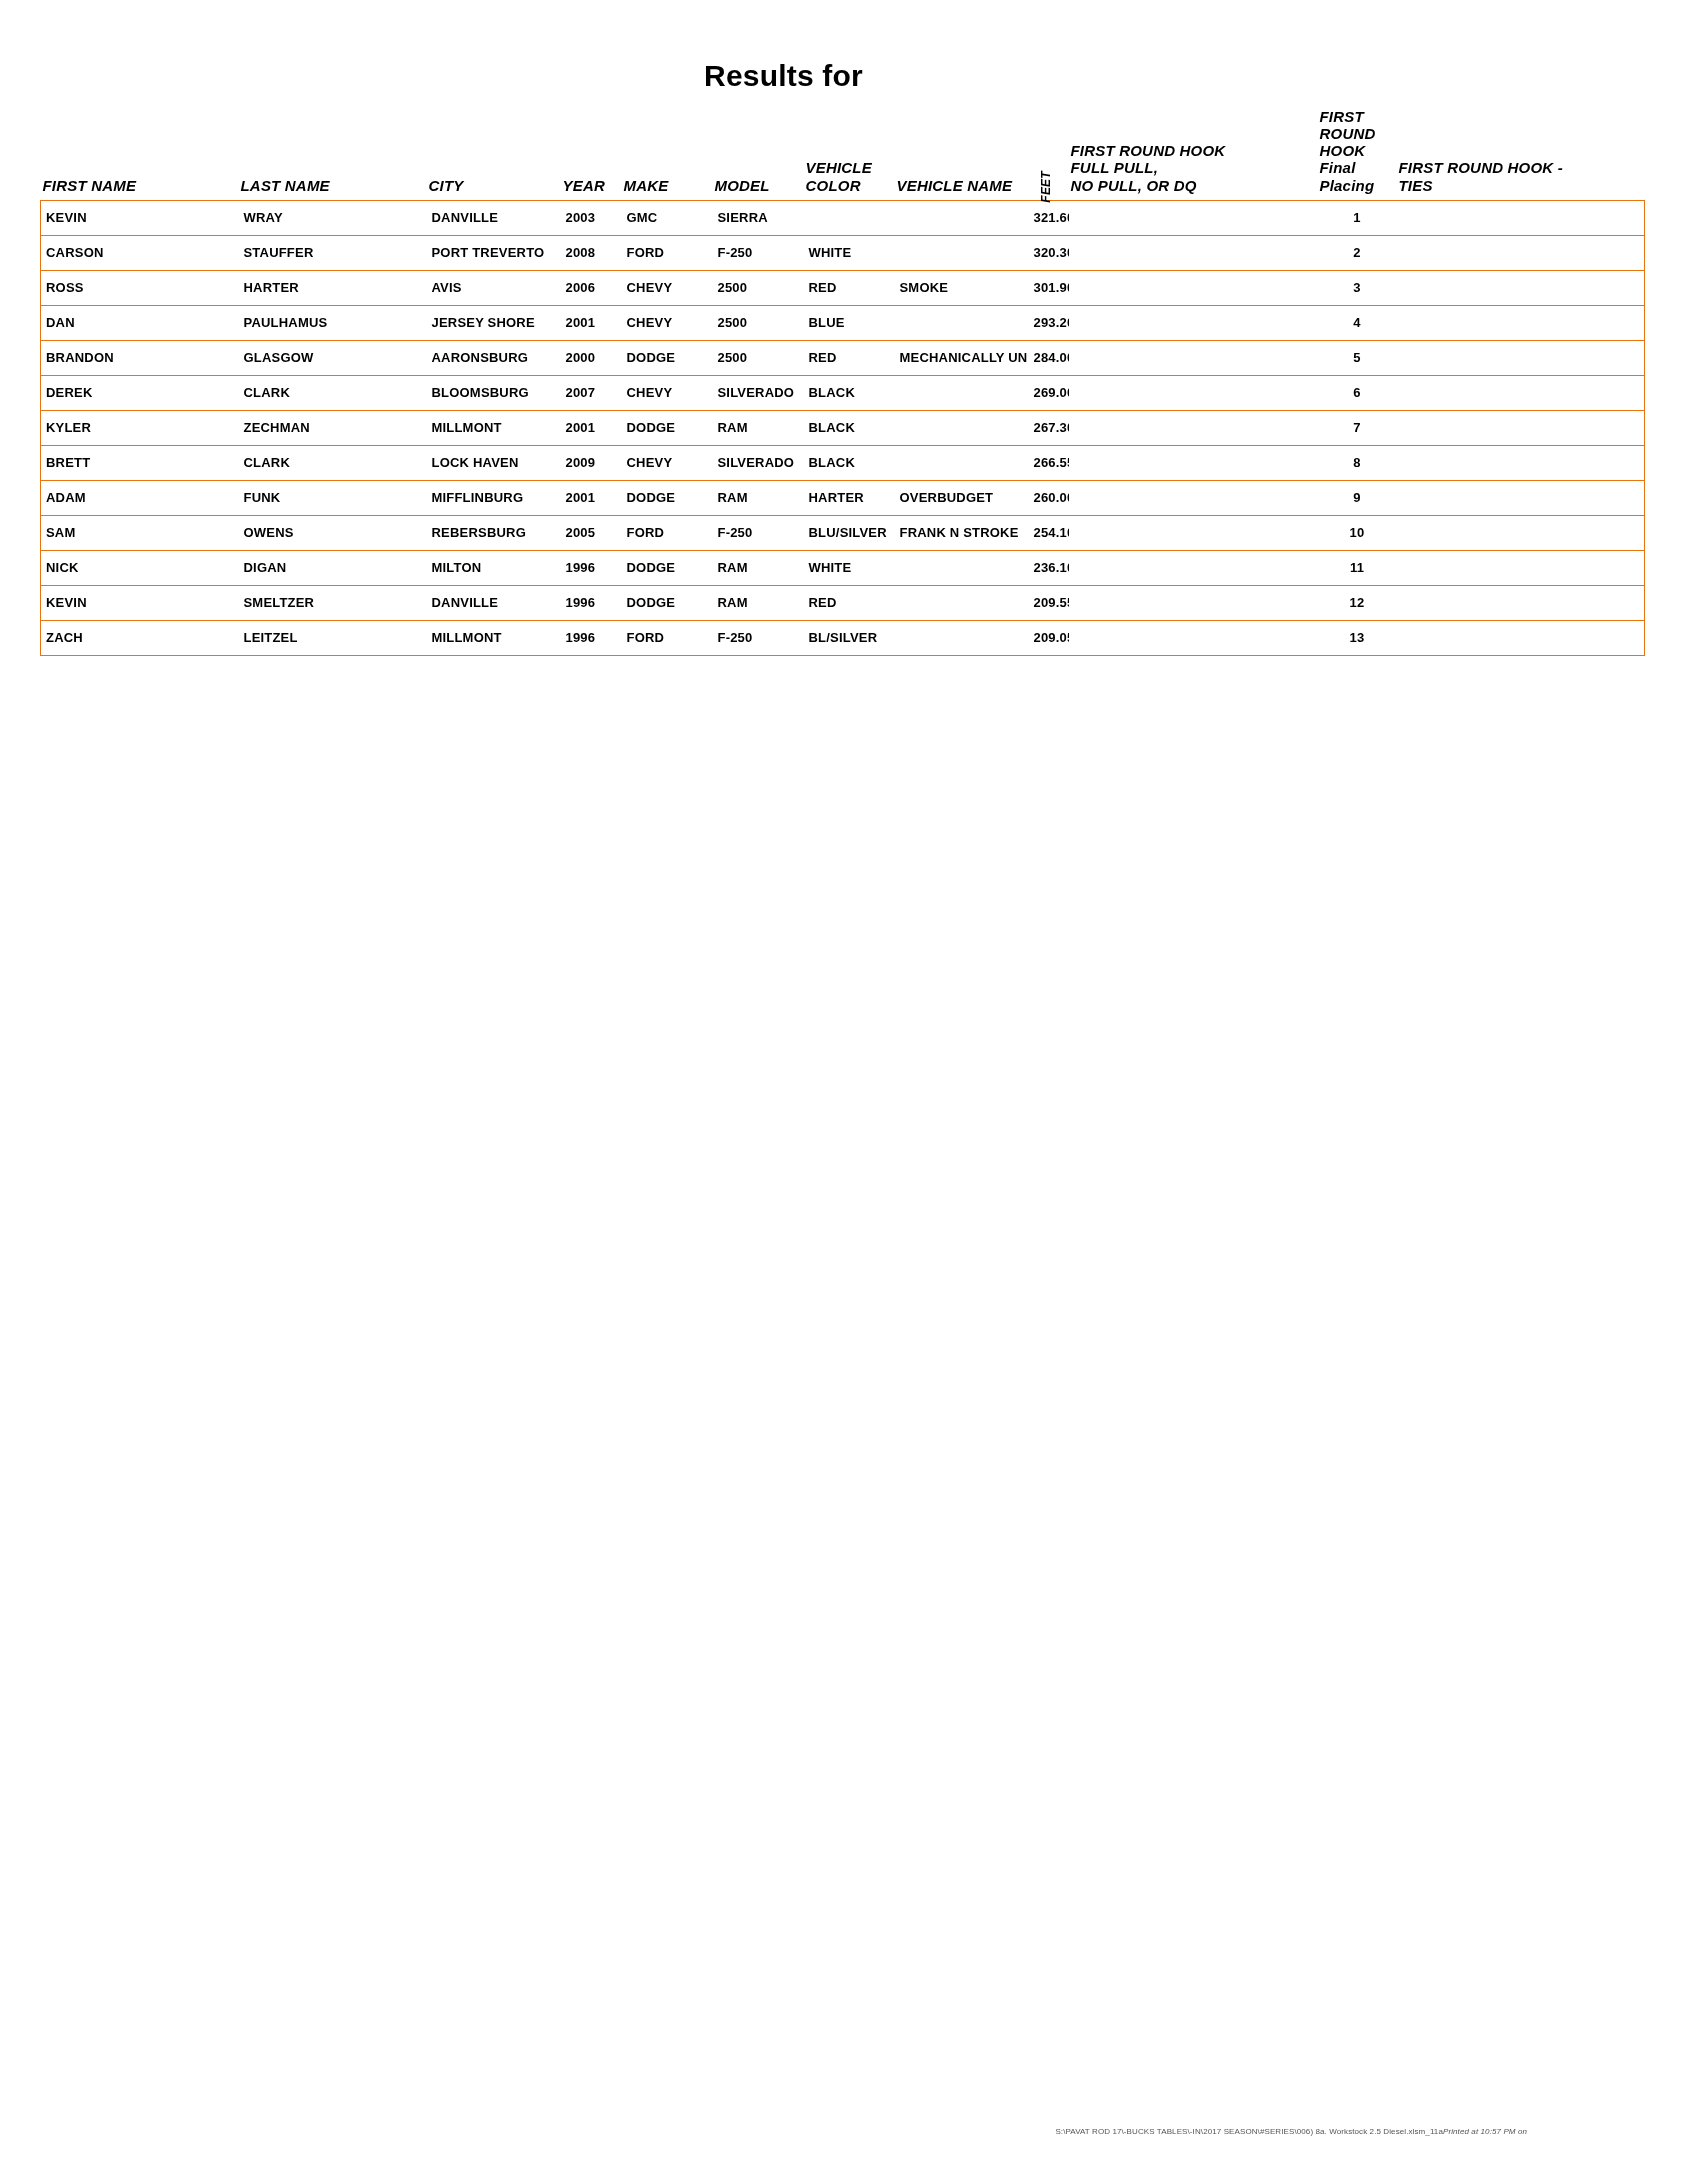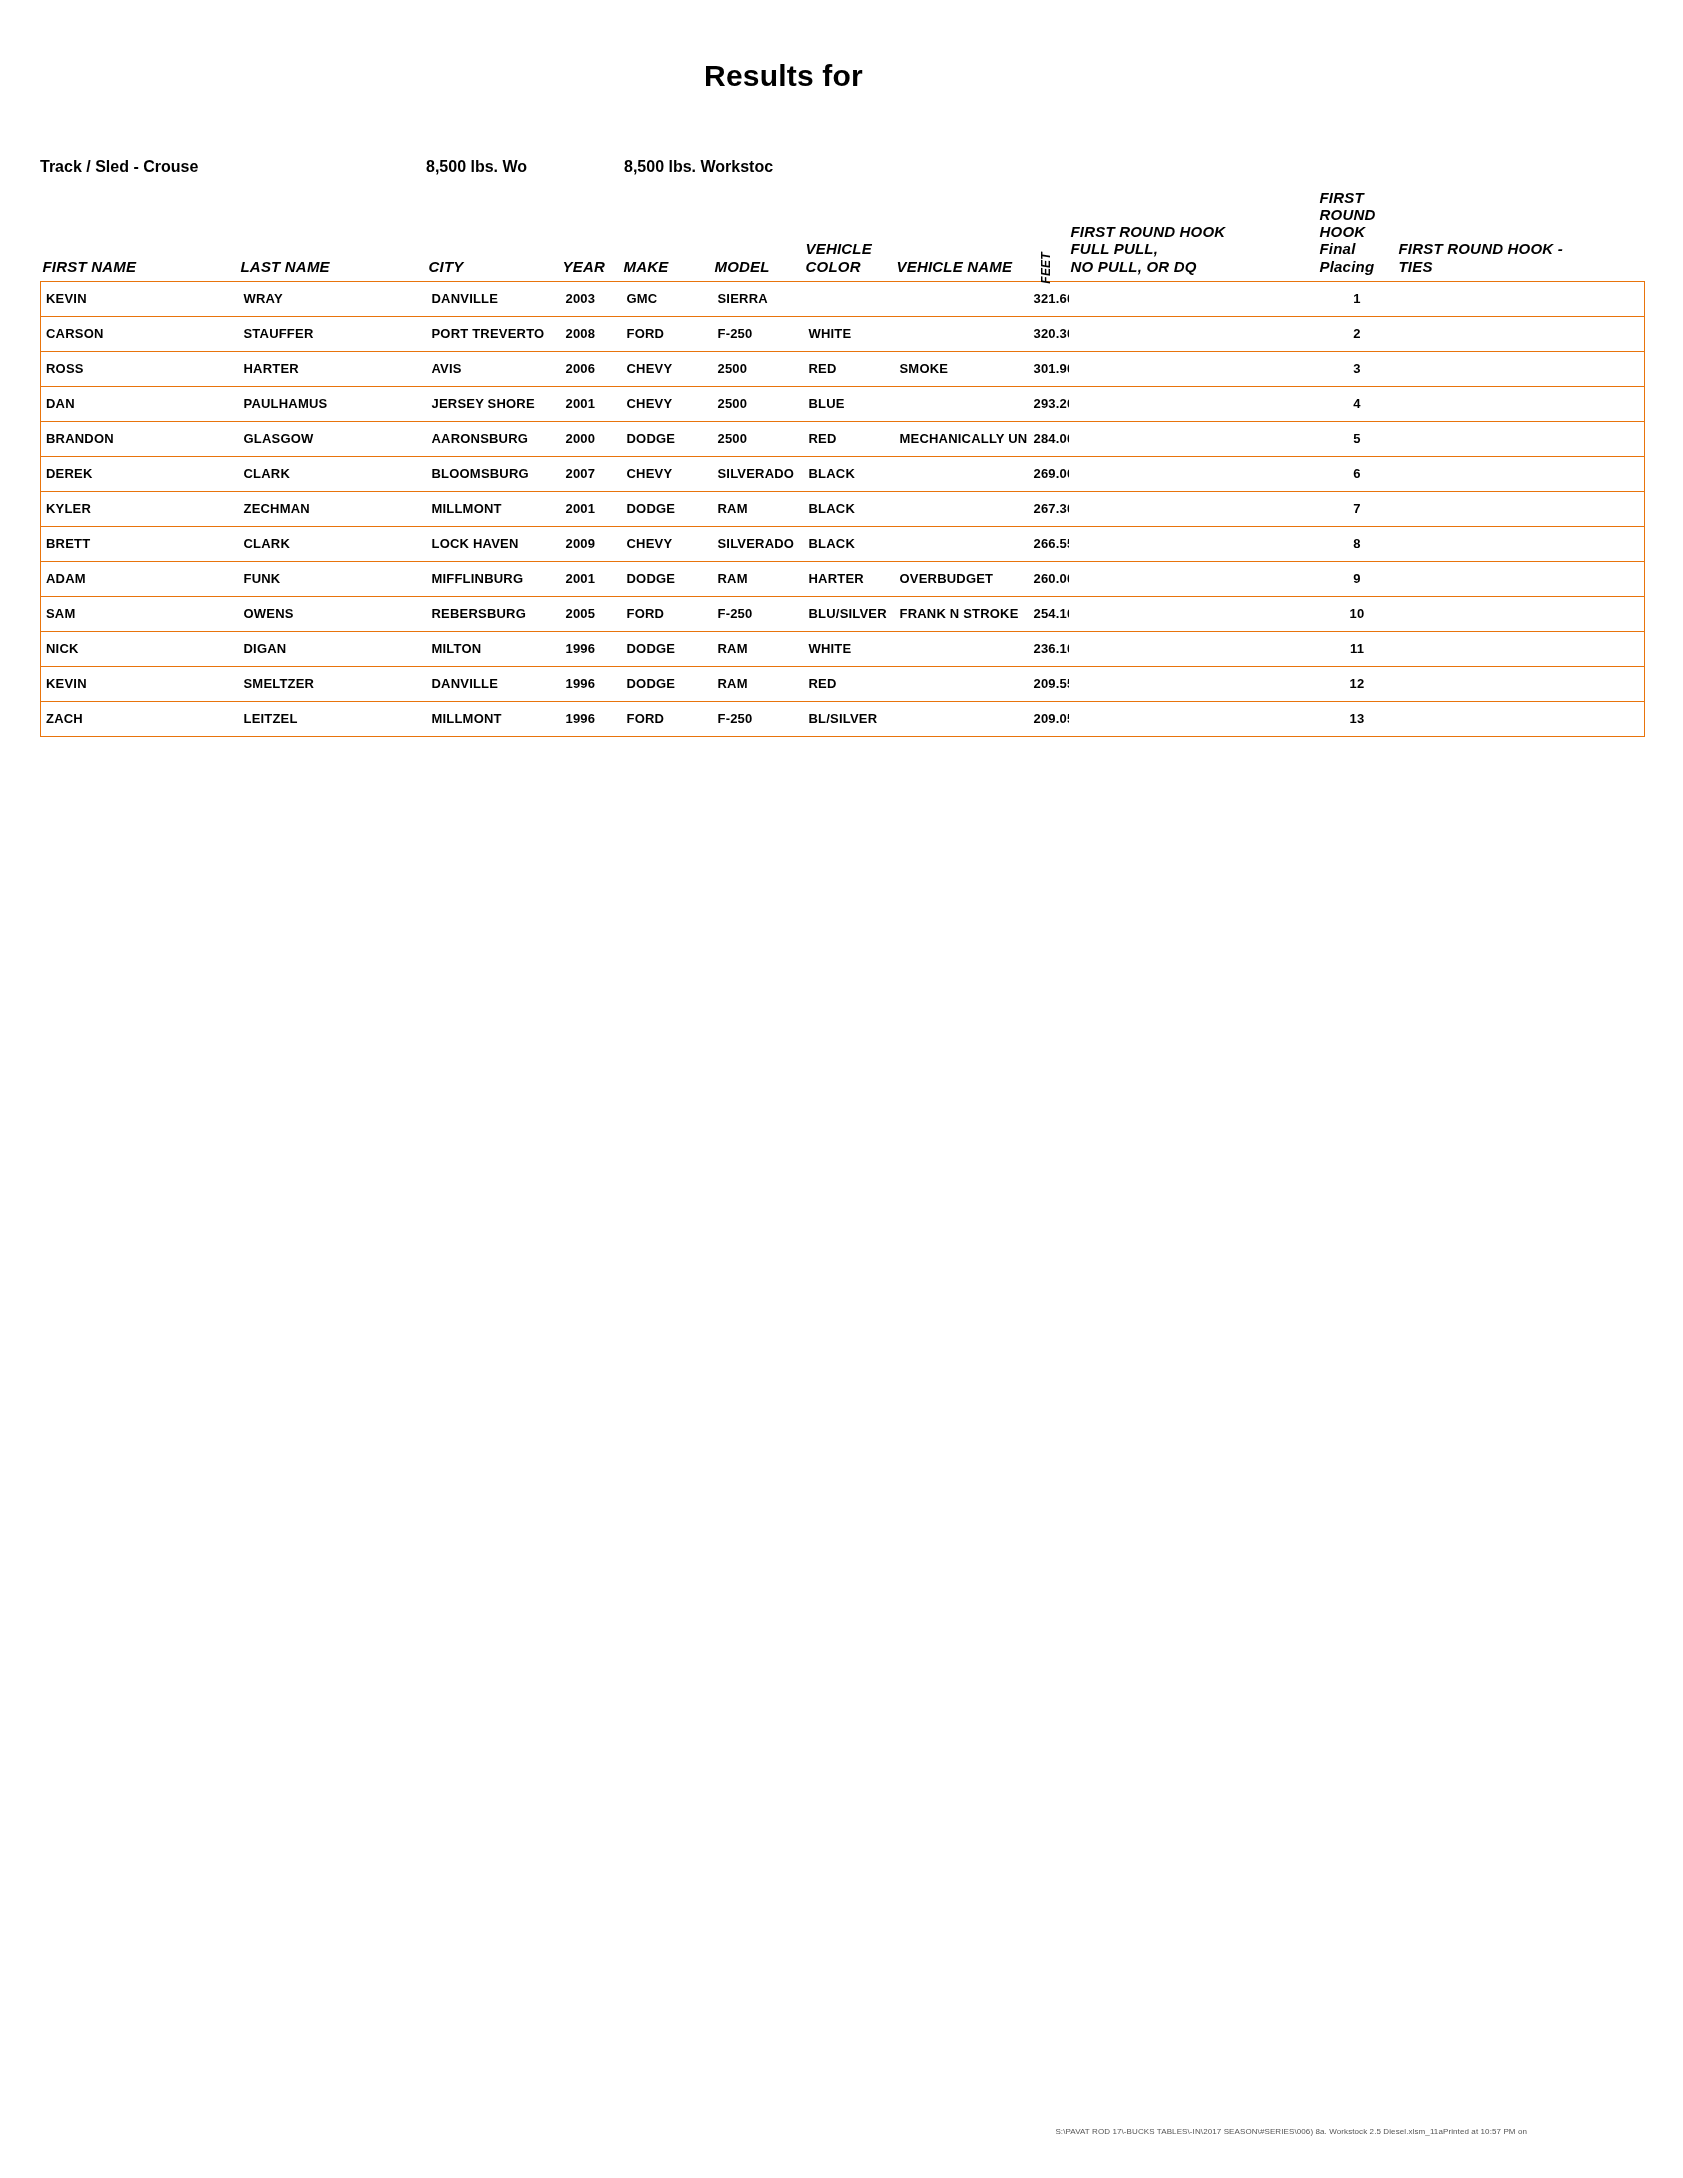--- a/index.html
+++ b/index.html
@@ -141,36 +141,32 @@
     left: 40px;
     right: 40px;
     display: flex;
     justify-content: flex-end;
     font-size: 8px;
     color: #555555;
     letter-spacing: 0.1px;
   }
   .footer-right {
     text-align: right;
+    font-style: italic;
   }
 </style>
 </head>
 <body>
 
 <div class="page">
 
   <div class="title-block">
     <div class="title-line1">Results for</div>
   </div>
 
-  <div class="meta-row">
-    <div class="meta-left">Track / Sled - Crouse</div>
-    <div class="meta-mid">8,500 lbs. Wo</div>
-    <div class="meta-mid2">8,500 lbs. Workstoc</div>
-  </div>
 
   <table class="results">
     <colgroup>
       <col class="c0">
         <col class="c1">
         <col class="c2">
         <col class="c3">
         <col class="c4">
         <col class="c5">
       <col class="c6">

